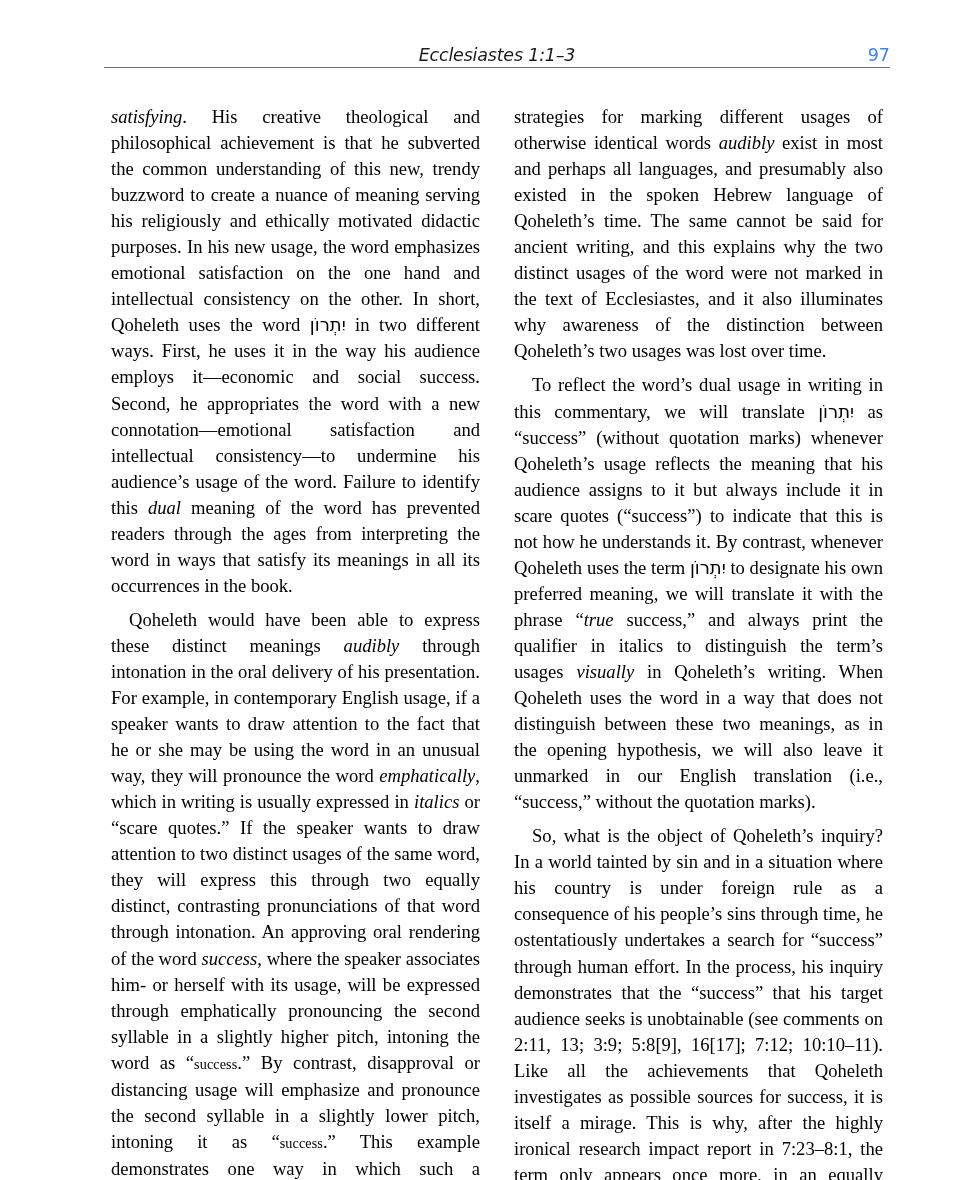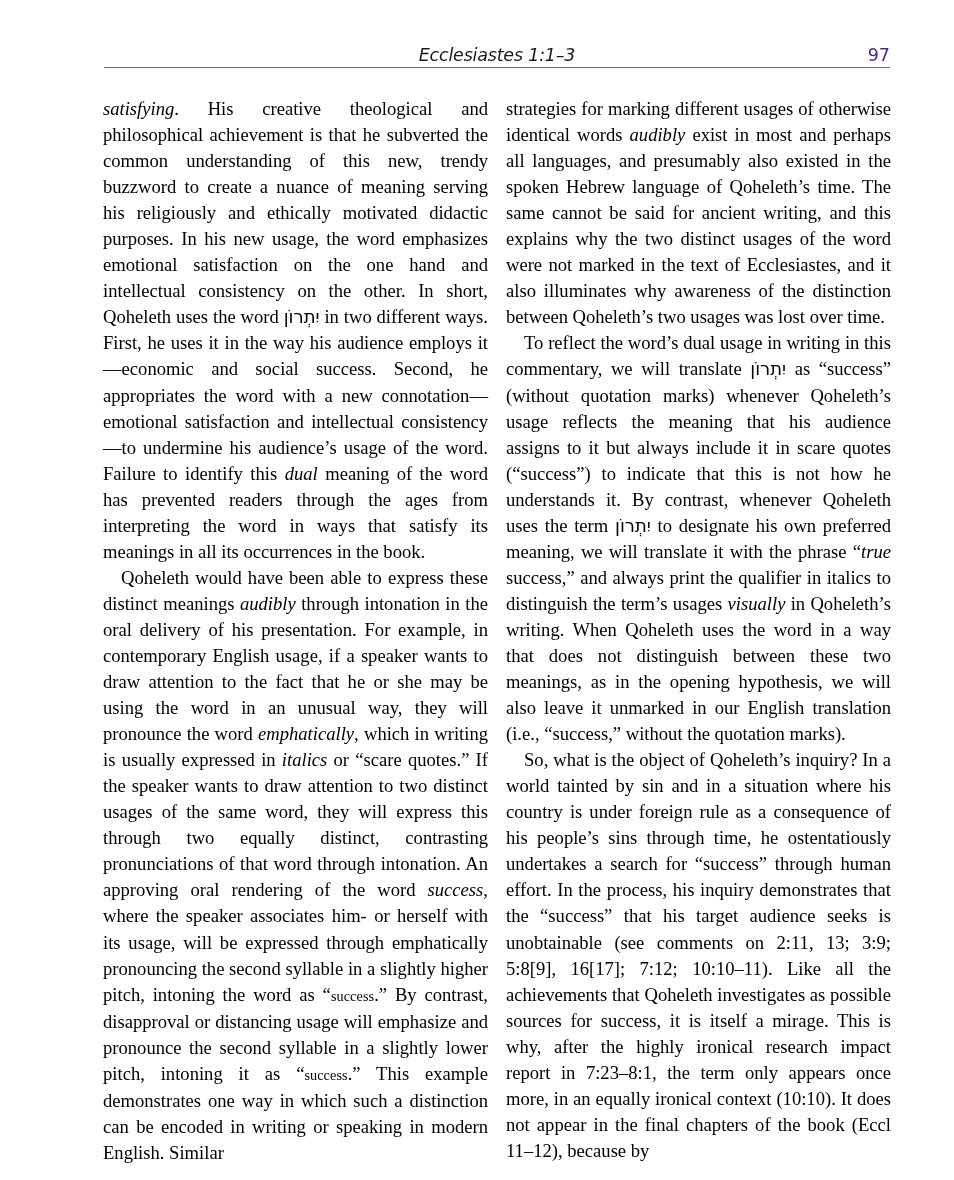--- a/index.html
+++ b/index.html
@@ -47,21 +47,21 @@
     letter-spacing: -0.2px;
     color: #1a1a1a;
     line-height: 22px;
   }
   .rh-folio {
     position: absolute;
     right: 0;
     top: 0;
     font-family: "DejaVu Sans", "Liberation Sans", sans-serif;
     font-size: 17.5px;
-    color: #4c1d95;
+    color: #3b82f6;
     line-height: 22px;
   }
   .rh-rule {
     position: absolute;
     left: 104px;
     top: 67px;
     width: 786px;
     height: 1px;
     background: #6e6e6e;
   }
@@ -79,21 +79,21 @@
   .col {
     width: 385px;
     font-size: 18.6px;
     line-height: 26.05px;
     text-align: justify;
     text-justify: inter-word;
     hyphens: none;
     -webkit-hyphens: none;
   }
   .col p {
-    margin: 0;
+    margin: 8px;
     text-indent: 0;
   }
   .col p.indent {
     text-indent: 18px;
   }
 
   i, .it { font-style: italic; }
 
   
   .small-word {

